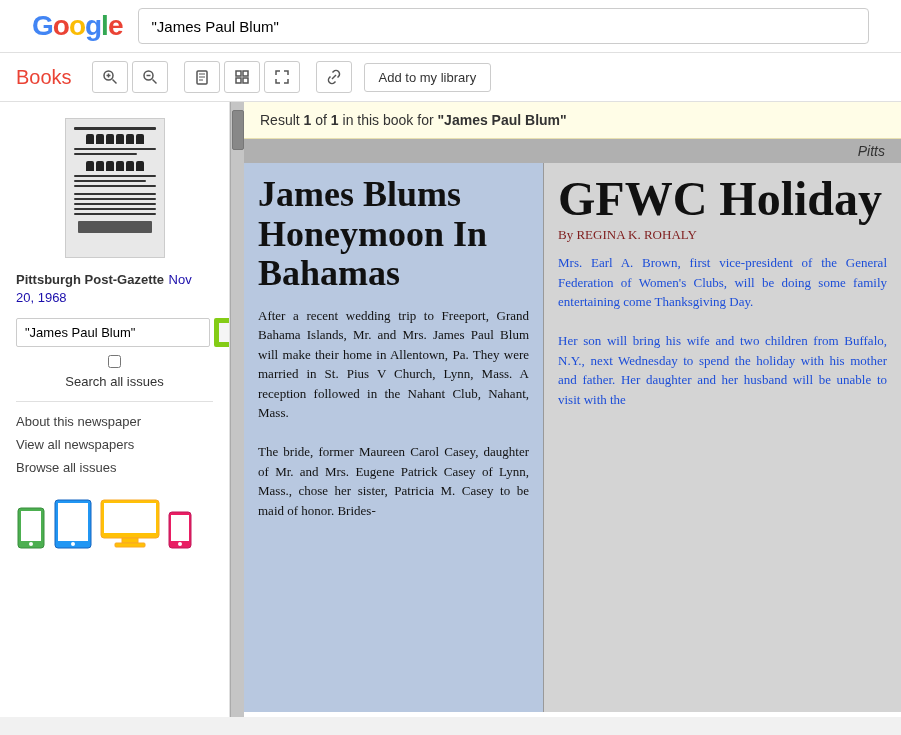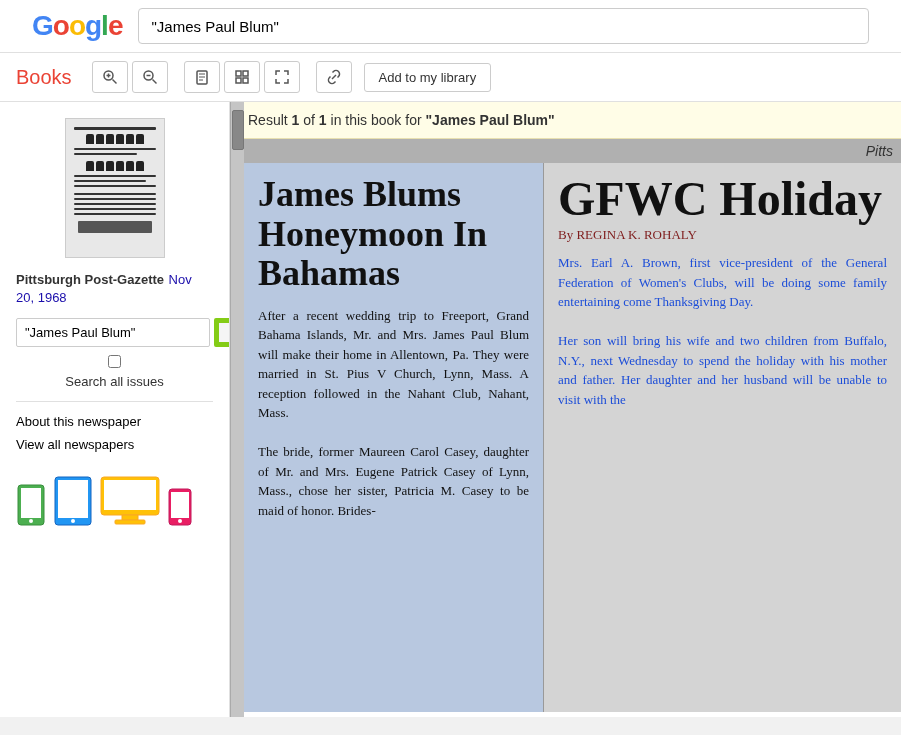--- a/index.html
+++ b/index.html
@@ -164,21 +164,21 @@
       align-items: center;
       gap: 6px;
       margin-bottom: 12px;
       flex-direction: column;
     }
     #search-all-checkbox { cursor: pointer; }
     #search-all-label { font-size: 13px; color: #333; cursor: pointer; }
 
     .sidebar-link {
       display: block;
-      color: #000000;
+      color: #404040;
       font-size: 13px;
       text-decoration: none;
       margin-bottom: 8px;
       cursor: pointer;
     }
 
     #sidebar-divider {
       border: none;
       border-top: 1px solid #e0e0e0;
       margin: 12px 0;
@@ -223,21 +223,21 @@
       flex: 1;
       overflow: hidden;
       position: relative;
       background: white;
     }
 
     
     #result-banner {
       background: #fffde7;
       border-bottom: 1px solid #e8e0b0;
-      padding: 10px 4px;
+      padding: 10px 16px;
       font-size: 14px;
       color: #333;
     }
     #result-banner strong { font-weight: bold; }
 
     
     #newspaper-content {
       background: #d4d4d4;
       padding: 0;
       overflow: hidden;
@@ -245,21 +245,21 @@
       position: relative;
     }
 
     
     #paper-top {
       background: #b0b0b0;
       height: 24px;
       display: flex;
       align-items: center;
       justify-content: flex-end;
-      padding-right: 8px;
+      padding-right: 16px;
       font-size: 14px;
       font-style: italic;
       color: #333;
     }
 
     #paper-body {
       display: flex;
       height: calc(100% - 24px);
     }
 
@@ -435,20 +435,21 @@
 
     <div id="search-all-row">
       <input type="checkbox" id="search-all-checkbox" style="">
       <label for="search-all-checkbox" id="search-all-label">Search all issues</label>
     </div>
 
     <hr id="sidebar-divider">
 
     <a class="sidebar-link">About this newspaper</a>
     <a class="sidebar-link">View all newspapers</a>
+    <a class="sidebar-link">Browse all issues</a>
 
     <div id="device-icons">
 
       <svg width="30" height="42" viewBox="0 0 30 42">
         <rect x="2" y="1" width="26" height="40" rx="3" fill="#4CAF50" stroke="#388E3C" stroke-width="1"></rect>
         <rect x="5" y="4" width="20" height="30" fill="white"></rect>
         <circle cx="15" cy="37" r="2" fill="white"></circle>
       </svg>
 
       <svg width="38" height="50" viewBox="0 0 38 50">

